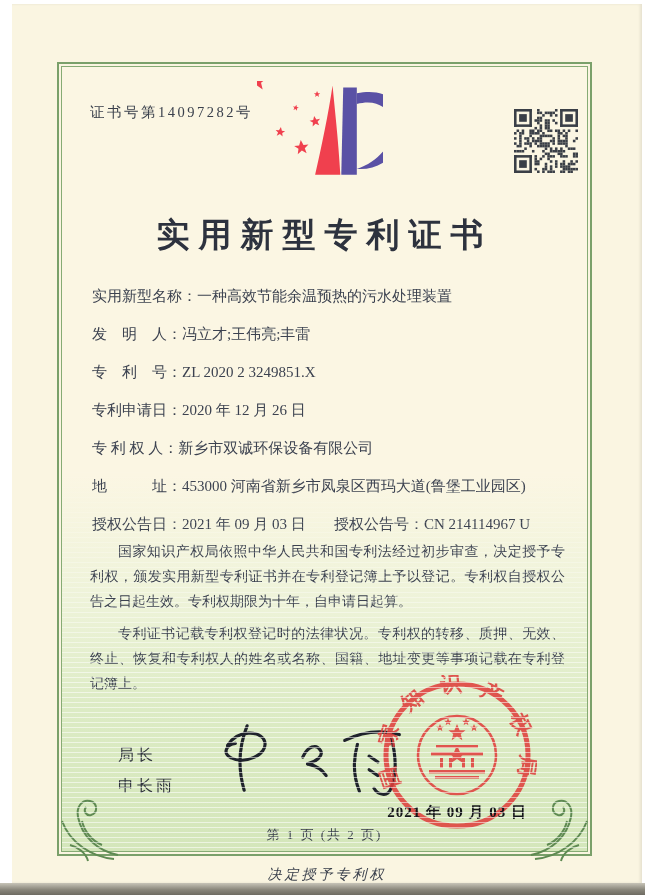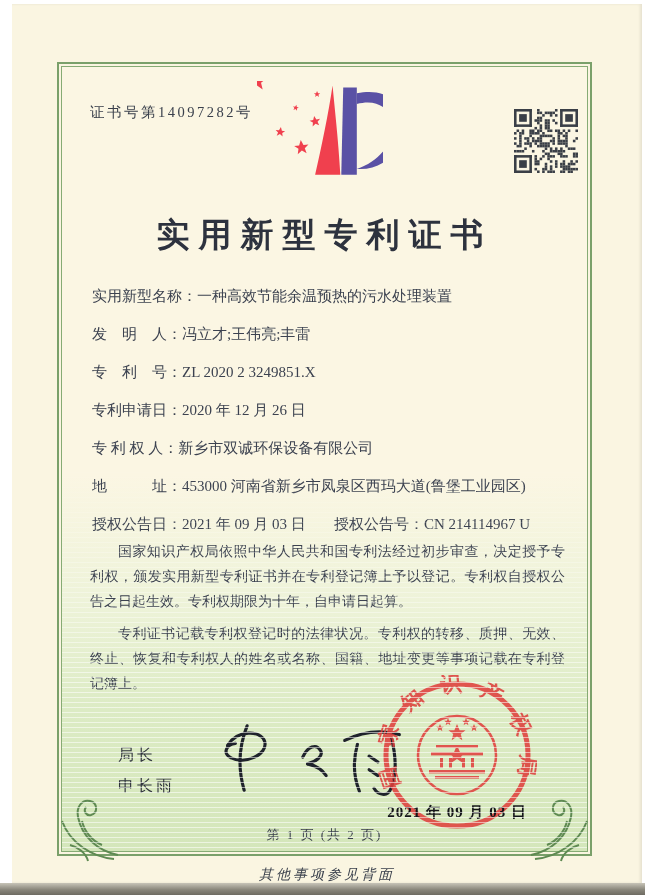--- a/index.html
+++ b/index.html
@@ -418,16 +418,16 @@
           <path d="M70,70 C50,66 34,52 30,32 C28,22 34,14 42,16 C50,18 50,28 43,30 C38,31 35,26 38,22"></path>
           <path d="M66,74 C44,72 22,58 14,36"></path>
           <path d="M54,60 C44,56 36,46 34,36"></path>
           <path d="M22,60 C30,62 38,68 40,76"></path>
         </g>
       </svg>
 
     </div>
   </div>
 
-  <div class="back-note">其他事项参见背面</div>
+  <div class="back-note">决定授予专利权</div>
 </div>
 
 <div class="scan-strip-bottom"></div>
 
 </body></html>

